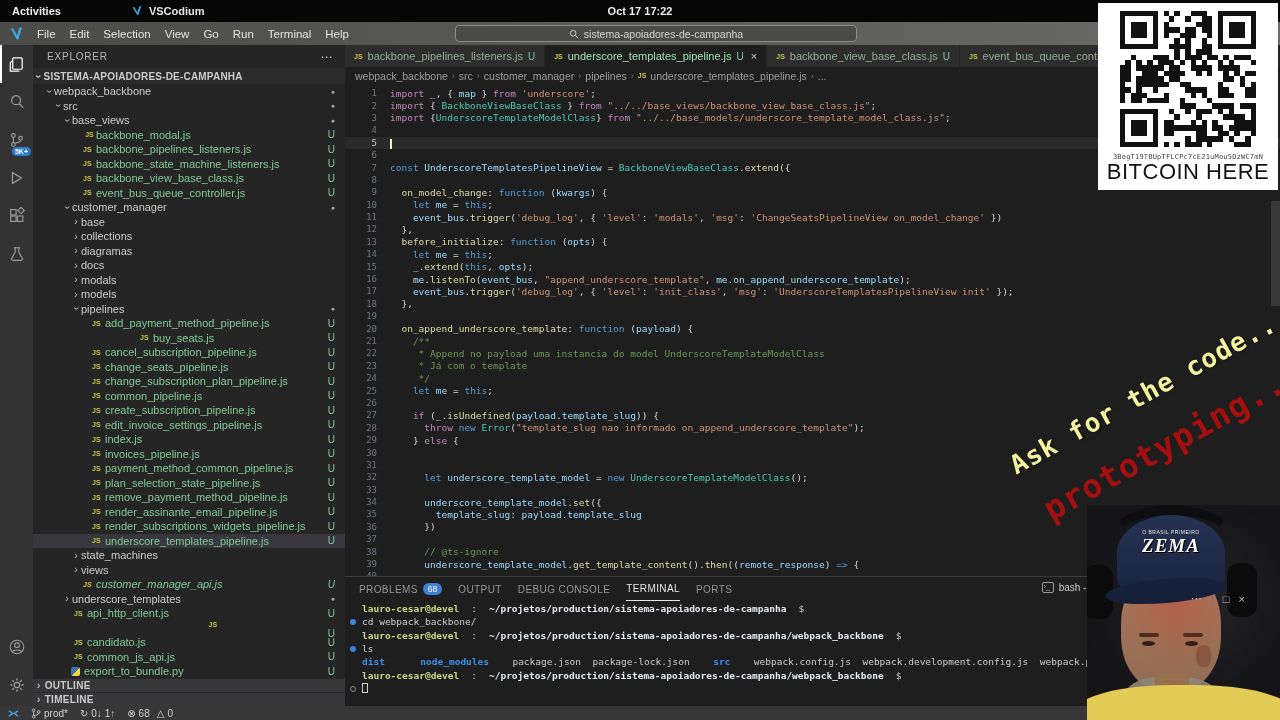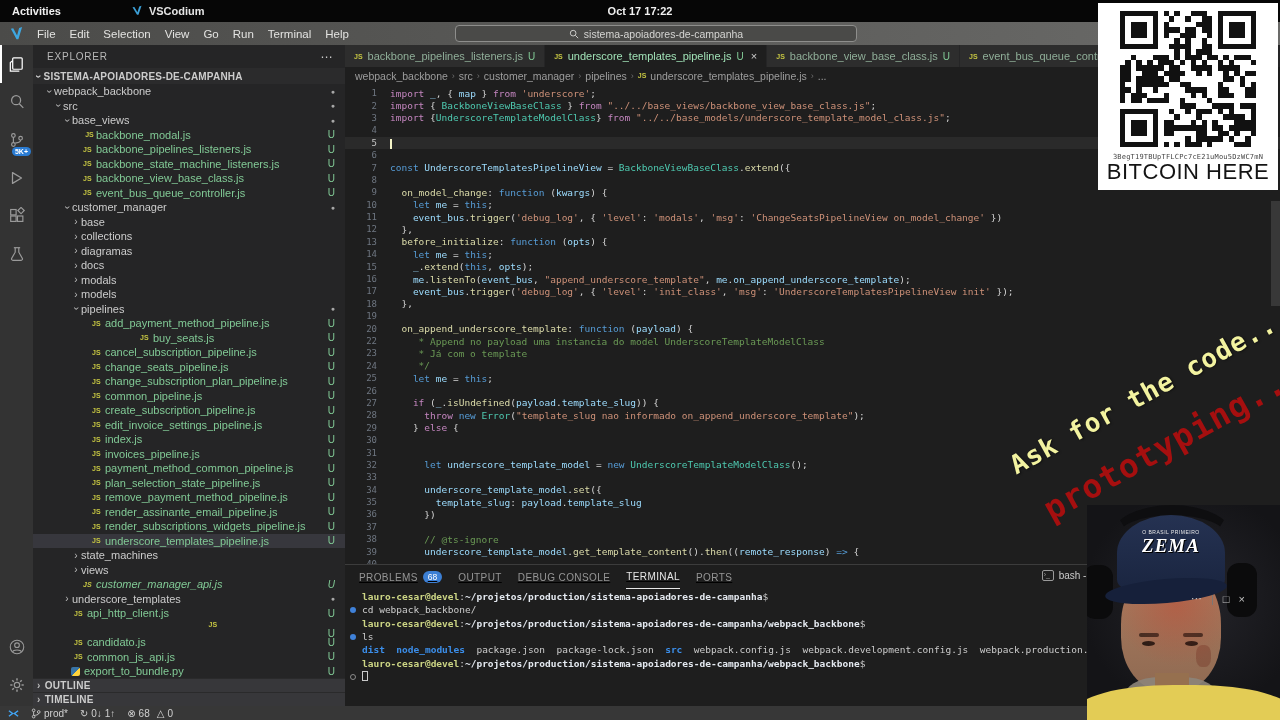--- a/index.html
+++ b/index.html
@@ -66,29 +66,29 @@
   .eline .ln { width:32px; text-align:right; color:#6e7681; flex:0 0 auto; font-size:9px; }
   .eline .code { padding-left:13px; }
   .eline.cur { background:rgba(255,255,255,.055); }
   .eline.cur .ln { color:#c6c6c6; }
   .caret { display:inline-block; width:1.5px; height:10px; background:#f4f4c8; vertical-align:middle; }
   .k { color:#c586c0; } .b { color:#569cd6; } .v { color:#9cdcfe; } .t { color:#4ec9b0; }
   .f { color:#dcdcaa; } .s { color:#ce9178; } .c { color:#6a9955; } .p { color:#d4d4d4; }
   .edscroll { position:absolute; left:926px; top:156px; width:9px; height:105px; background:#4f4f4f; opacity:.55; }
 
   
-  .panel { position:absolute; left:345px; top:564px; width:935px; height:118px; background:#1e1e1e; border-top:1px solid #3c3c3c;text-decoration:underline; }
+  .panel { position:absolute; left:345px; top:576px; width:935px; height:118px; background:#1e1e1e; border-top:1px solid #3c3c3c; }
   .panel-tabs { height:24px; display:flex; align-items:center; gap:0; padding-left:14px; }
   .ptab { font-size:10px; letter-spacing:.4px; color:#969696; margin-right:16px; height:24px; display:flex; align-items:center; gap:5px; }
   .ptab.active { color:#e7e7e7; border-bottom:1px solid #e7e7e7; }
   .ptab .pbadge { background:#3c7fd4; color:#fff; font-size:8.5px; border-radius:8px; padding:1px 5px; letter-spacing:0; }
   .term-chip { position:absolute; right:178px; top:5px; display:flex; align-items:center; gap:5px; color:#cccccc; font-size:10px; }
   .term-chip .box { width:12px; height:11px; border:1px solid #9a9a9a; border-radius:2px; font-size:7px; color:#9a9a9a; display:flex; align-items:flex-start; justify-content:flex-start; padding-left:1px; }
   .terminal { position:absolute; left:0; top:25px; width:935px; height:92px; font-family:"DejaVu Sans Mono",monospace; font-size:9.5px; color:#cccccc; }
-  .tline { height:13.3px; display:flex; align-items:center; white-space:pre; position:relative; padding-left:17px; }
+  .tline { height:13.3px; display:flex; align-items:center; white-space:pre; position:relative; padding-left:17px;gap:12px; }
   .tdeco { position:absolute; left:5px; top:4px; width:6px; height:6px; border-radius:50%; }
   .tdeco.filled { background:#3f81d8; }
   .tdeco.open { border:1px solid #8a8a8a; }
   .tu { color:#cdd685; font-weight:bold; }
   .td { color:#e4e9f0; font-weight:bold; }
   .tb { color:#3b8eea; font-weight:bold; }
   .tcursor { display:inline-block; width:6px; height:10px; border:1px solid #c9c9c9; }
 
   
   .statusbar { position:absolute; left:0; top:706px; width:1280px; height:14px; background:#373737; color:#d0d0d0; font-size:10px; display:flex; align-items:center; gap:12px; padding-left:8px; z-index:2; }
@@ -512,20 +512,21 @@
         <div class="eline"><span class="ln">11</span><span class="code"><span class="p">    </span><span class="v">event_bus</span><span class="p">.</span><span class="f">trigger</span><span class="p">(</span><span class="s">'debug_log'</span><span class="p">, { </span><span class="s">'level'</span><span class="p">: </span><span class="s">'modals'</span><span class="p">, </span><span class="s">'msg'</span><span class="p">: </span><span class="s">'ChangeSeatsPipelineView on_model_change'</span><span class="p"> })</span></span></div>
         <div class="eline"><span class="ln">12</span><span class="code"><span class="p">  },</span></span></div>
         <div class="eline"><span class="ln">13</span><span class="code"><span class="p">  </span><span class="f">before_initialize</span><span class="p">: </span><span class="b">function</span><span class="p"> (</span><span class="v">opts</span><span class="p">) {</span></span></div>
         <div class="eline"><span class="ln">14</span><span class="code"><span class="p">    </span><span class="b">let</span><span class="p"> </span><span class="v">me</span><span class="p"> = </span><span class="b">this</span><span class="p">;</span></span></div>
         <div class="eline"><span class="ln">15</span><span class="code"><span class="p">    </span><span class="v">_</span><span class="p">.</span><span class="f">extend</span><span class="p">(</span><span class="b">this</span><span class="p">, </span><span class="v">opts</span><span class="p">);</span></span></div>
         <div class="eline"><span class="ln">16</span><span class="code"><span class="p">    </span><span class="v">me</span><span class="p">.</span><span class="f">listenTo</span><span class="p">(</span><span class="v">event_bus</span><span class="p">, </span><span class="s">"append_underscore_template"</span><span class="p">, </span><span class="v">me</span><span class="p">.</span><span class="v">on_append_underscore_template</span><span class="p">);</span></span></div>
         <div class="eline"><span class="ln">17</span><span class="code"><span class="p">    </span><span class="v">event_bus</span><span class="p">.</span><span class="f">trigger</span><span class="p">(</span><span class="s">'debug_log'</span><span class="p">, { </span><span class="s">'level'</span><span class="p">: </span><span class="s">'init_class'</span><span class="p">, </span><span class="s">'msg'</span><span class="p">: </span><span class="s">'UnderscoreTemplatesPipelineView init'</span><span class="p"> });</span></span></div>
         <div class="eline"><span class="ln">18</span><span class="code"><span class="p">  },</span></span></div>
         <div class="eline"><span class="ln">19</span><span class="code"></span></div>
         <div class="eline"><span class="ln">20</span><span class="code"><span class="p">  </span><span class="f">on_append_underscore_template</span><span class="p">: </span><span class="b">function</span><span class="p"> (</span><span class="v">payload</span><span class="p">) {</span></span></div>
+        <div class="eline"><span class="ln">21</span><span class="code"><span class="c">    /**</span></span></div>
         <div class="eline"><span class="ln">22</span><span class="code"><span class="c">     * Append no payload uma instancia do model UnderscoreTemplateModelClass</span></span></div>
         <div class="eline"><span class="ln">23</span><span class="code"><span class="c">     * Já com o template</span></span></div>
         <div class="eline"><span class="ln">24</span><span class="code"><span class="c">     */</span></span></div>
         <div class="eline"><span class="ln">25</span><span class="code"><span class="p">    </span><span class="b">let</span><span class="p"> </span><span class="v">me</span><span class="p"> = </span><span class="b">this</span><span class="p">;</span></span></div>
         <div class="eline"><span class="ln">26</span><span class="code"></span></div>
         <div class="eline"><span class="ln">27</span><span class="code"><span class="p">    </span><span class="k">if</span><span class="p"> (</span><span class="v">_</span><span class="p">.</span><span class="f">isUndefined</span><span class="p">(</span><span class="v">payload</span><span class="p">.</span><span class="v">template_slug</span><span class="p">)) {</span></span></div>
         <div class="eline"><span class="ln">28</span><span class="code"><span class="p">      </span><span class="k">throw</span><span class="p"> </span><span class="b">new</span><span class="p"> </span><span class="t">Error</span><span class="p">(</span><span class="s">"template_slug nao informado on_append_underscore_template"</span><span class="p">);</span></span></div>
         <div class="eline"><span class="ln">29</span><span class="code"><span class="p">    } </span><span class="k">else</span><span class="p"> {</span></span></div>
         <div class="eline"><span class="ln">30</span><span class="code"></span></div>
         <div class="eline"><span class="ln">31</span><span class="code"></span></div>

